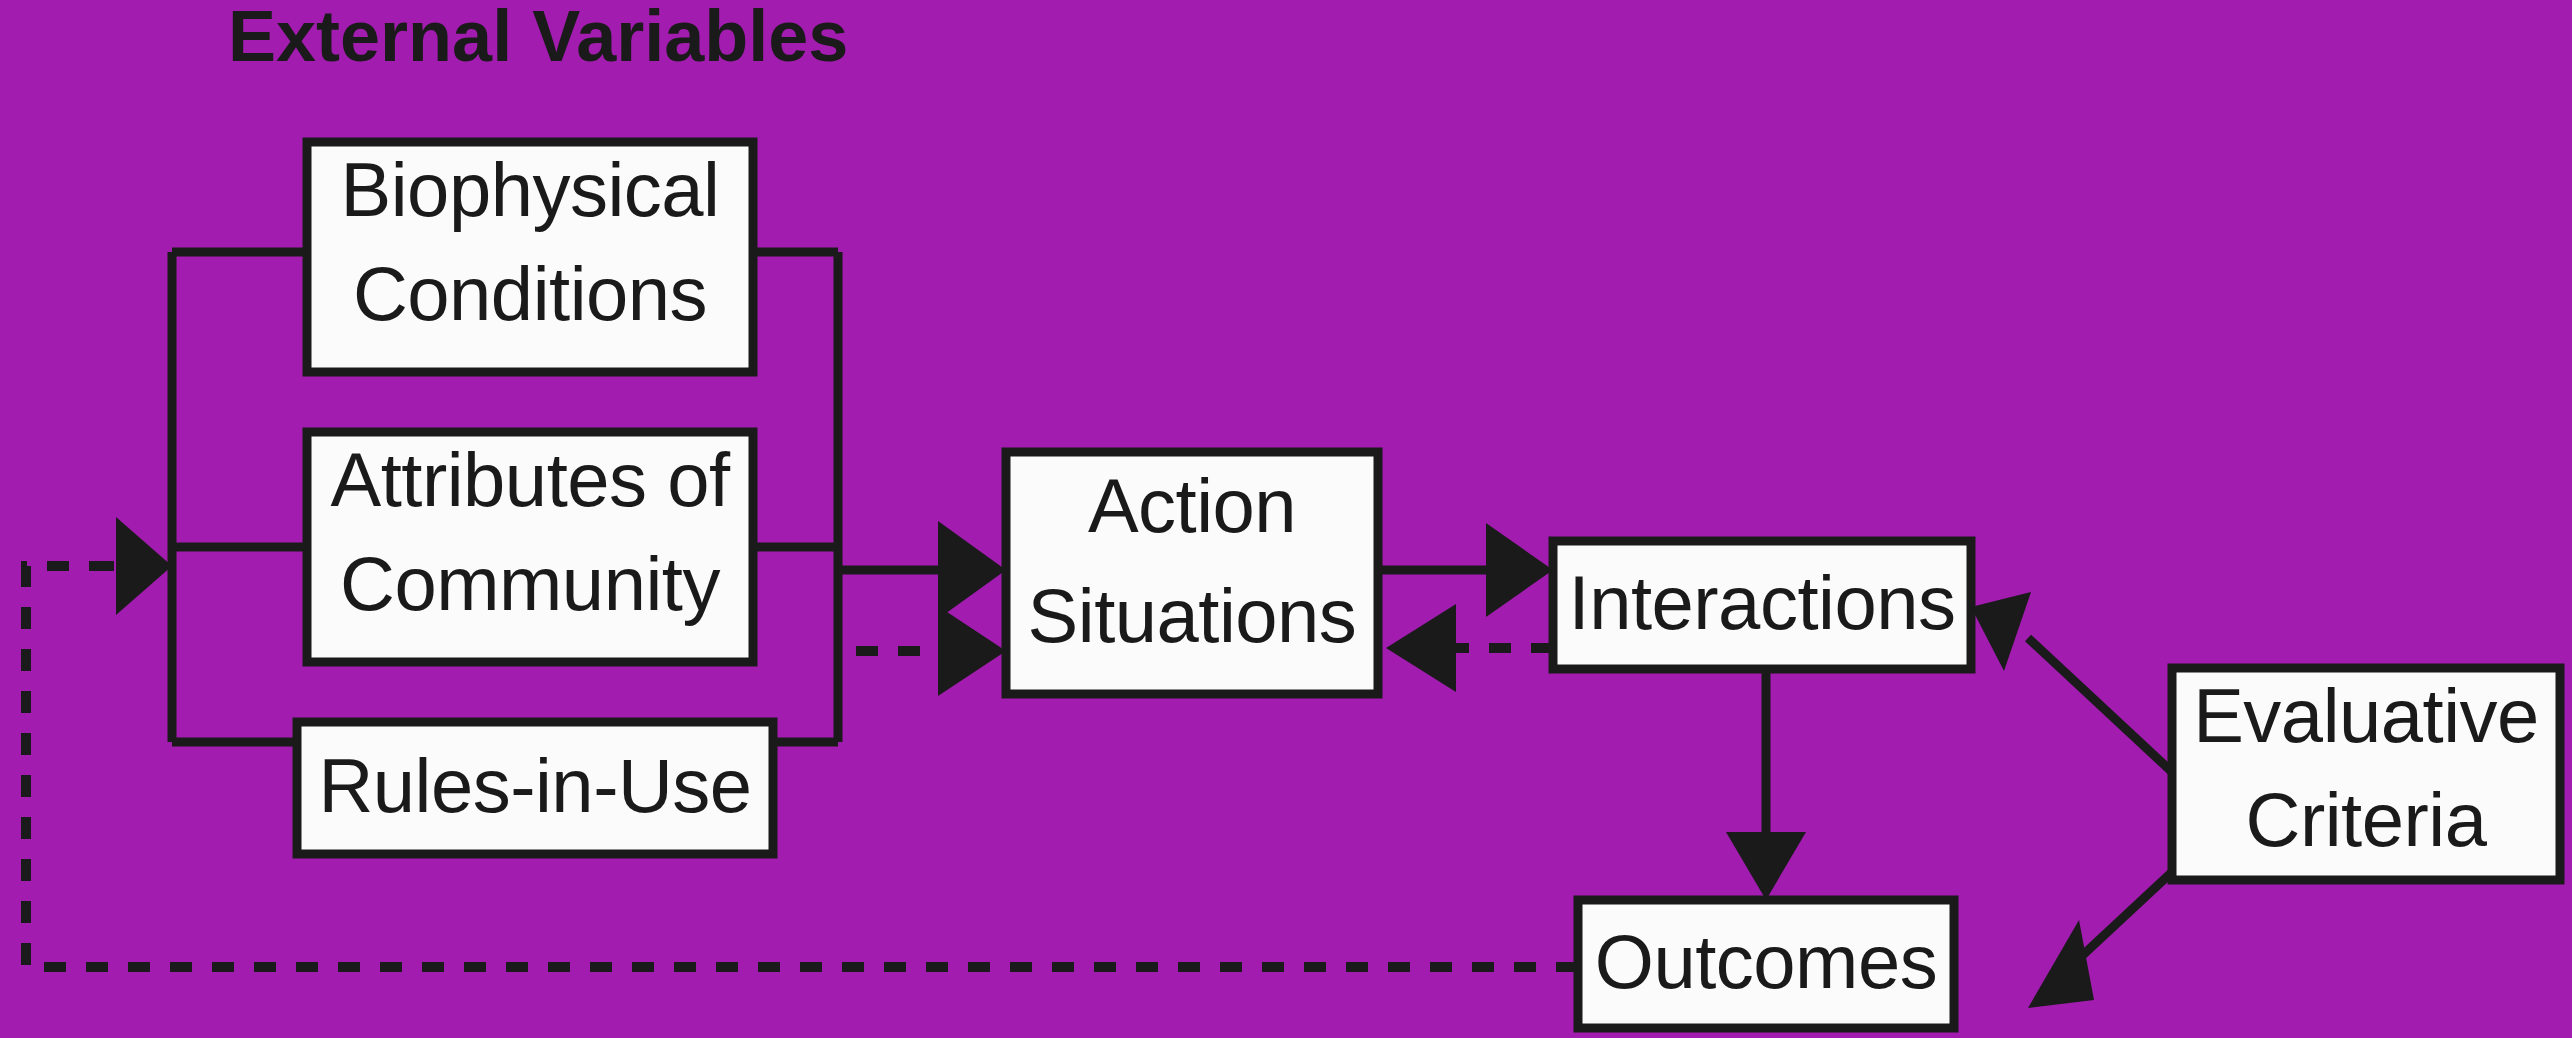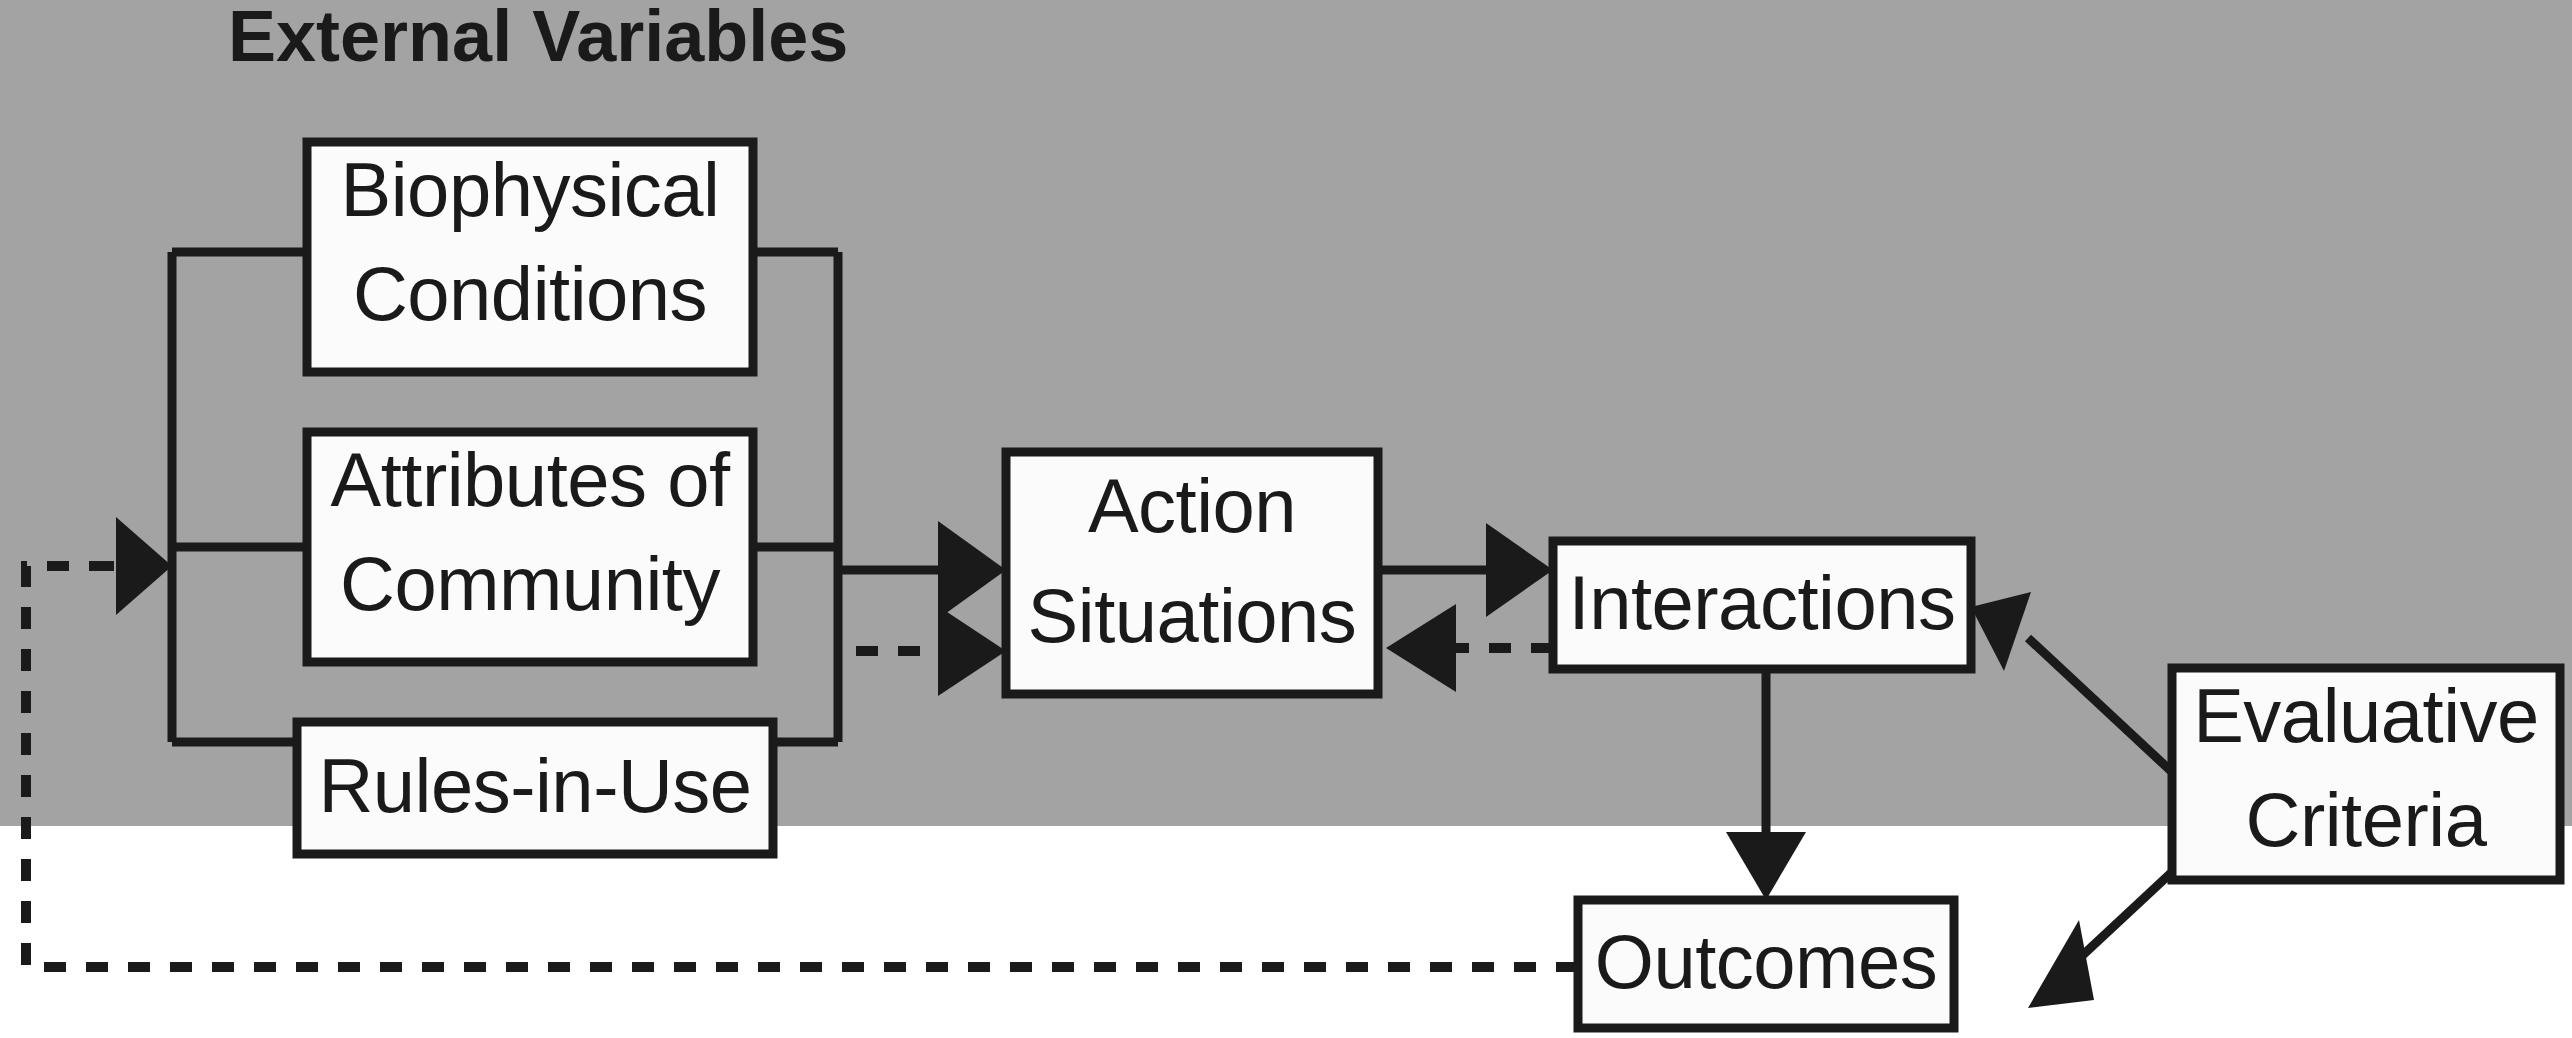--- a/index.html
+++ b/index.html
@@ -10,22 +10,22 @@
   }
   body {
     width: 2572px;
     height: 1038px;
     overflow: hidden;
     font-family: "Liberation Sans", sans-serif;
   }
   #diagram-root {
     position: relative;
     width: 2572px;
-    height: 826px;
-    background: #a3a3a3;
+    height: 1038px;
+    background: #a21caf;
   }
   svg#iad-svg {
     display: block;
     width: 2572px;
     height: 1038px;
   }
   .box-rect {
     fill: #fbfbfb;
     stroke: #1a1a1a;
     stroke-width: 9;

